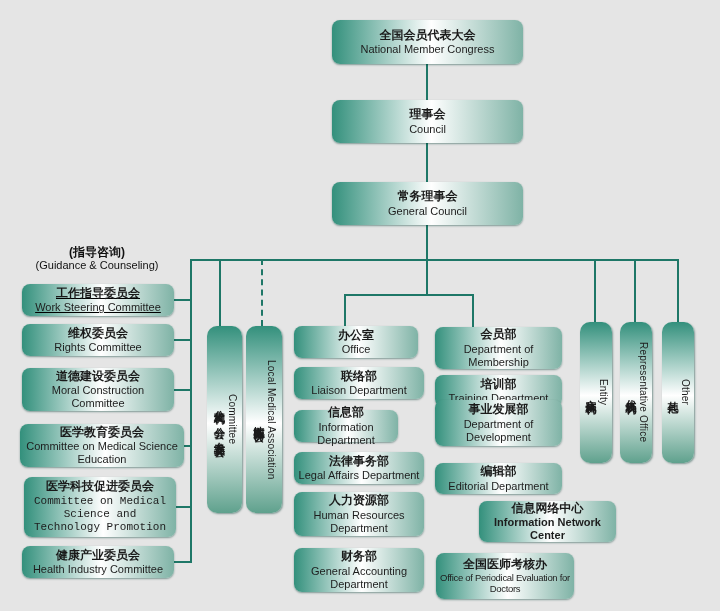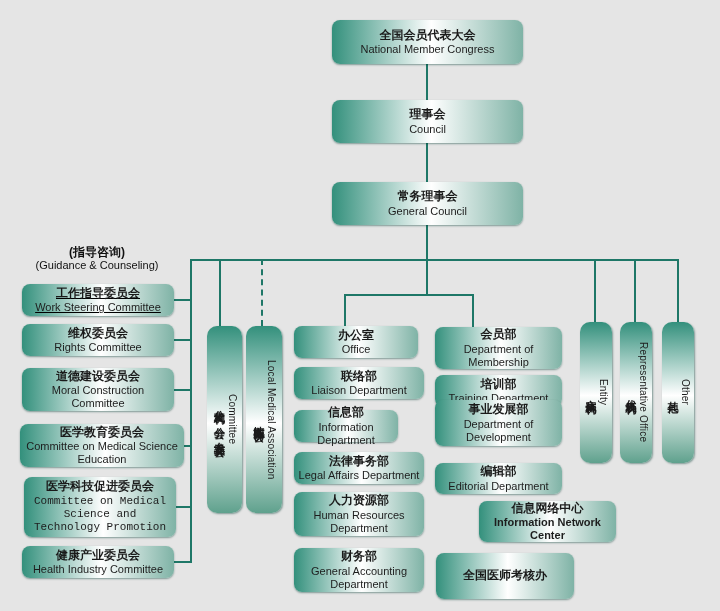--- a/index.html
+++ b/index.html
@@ -160,20 +160,21 @@
   <div class="hbox" style="left:435px;top:463px;width:127px;height:31px;">
     <div class="zh">编辑部</div>
     <div class="en">Editorial Department</div>
   </div>
   <div class="hbox" style="left:435px;top:501px;width:137px;height:41px;margin-left:44px;">
     <div class="zh">信息网络中心</div>
     <div class="en en-bold">Information Network Center</div>
   </div>
   <div class="hbox" style="left:436px;top:553px;width:138px;height:46px;">
     <div class="zh">全国医师考核办</div>
+    <div class="en en-cond">Office of Periodical Evaluation for Doctors</div>
   </div>
 
   <div class="vbox" style="left:580px;top:322px;width:32px;height:141px;">
     <span class="v-zh">实体机构</span>
     <span class="v-en">Entity</span>
   </div>
   <div class="vbox" style="left:620px;top:322px;width:32px;height:141px;">
     <span class="v-zh">代表机构</span>
     <span class="v-en">Representative Office</span>
   </div>

